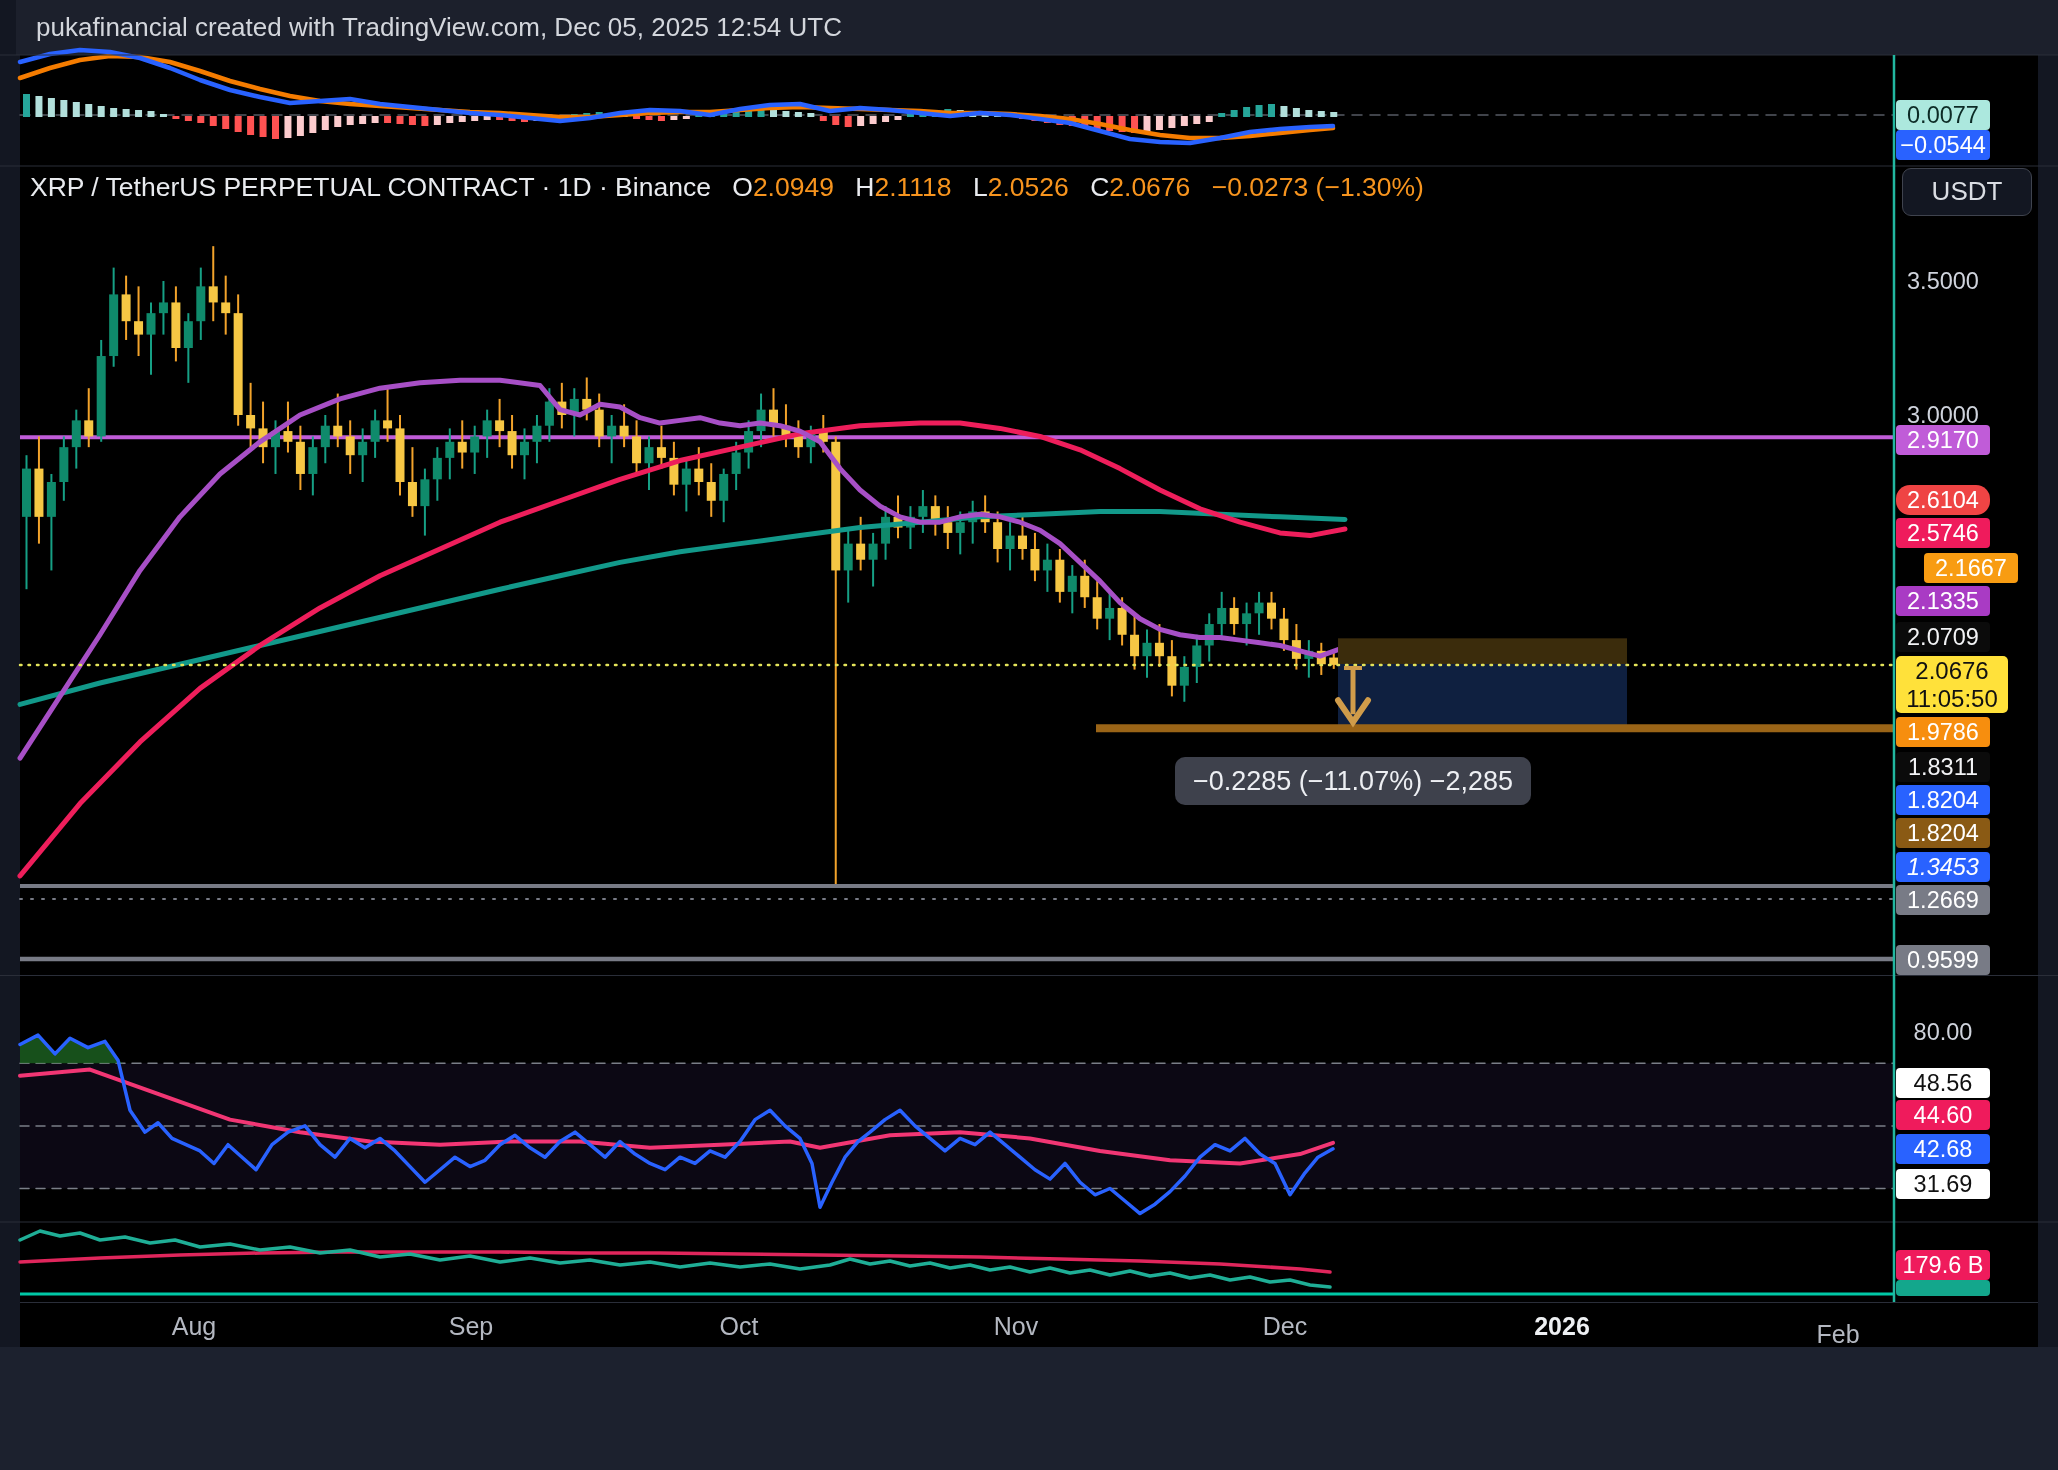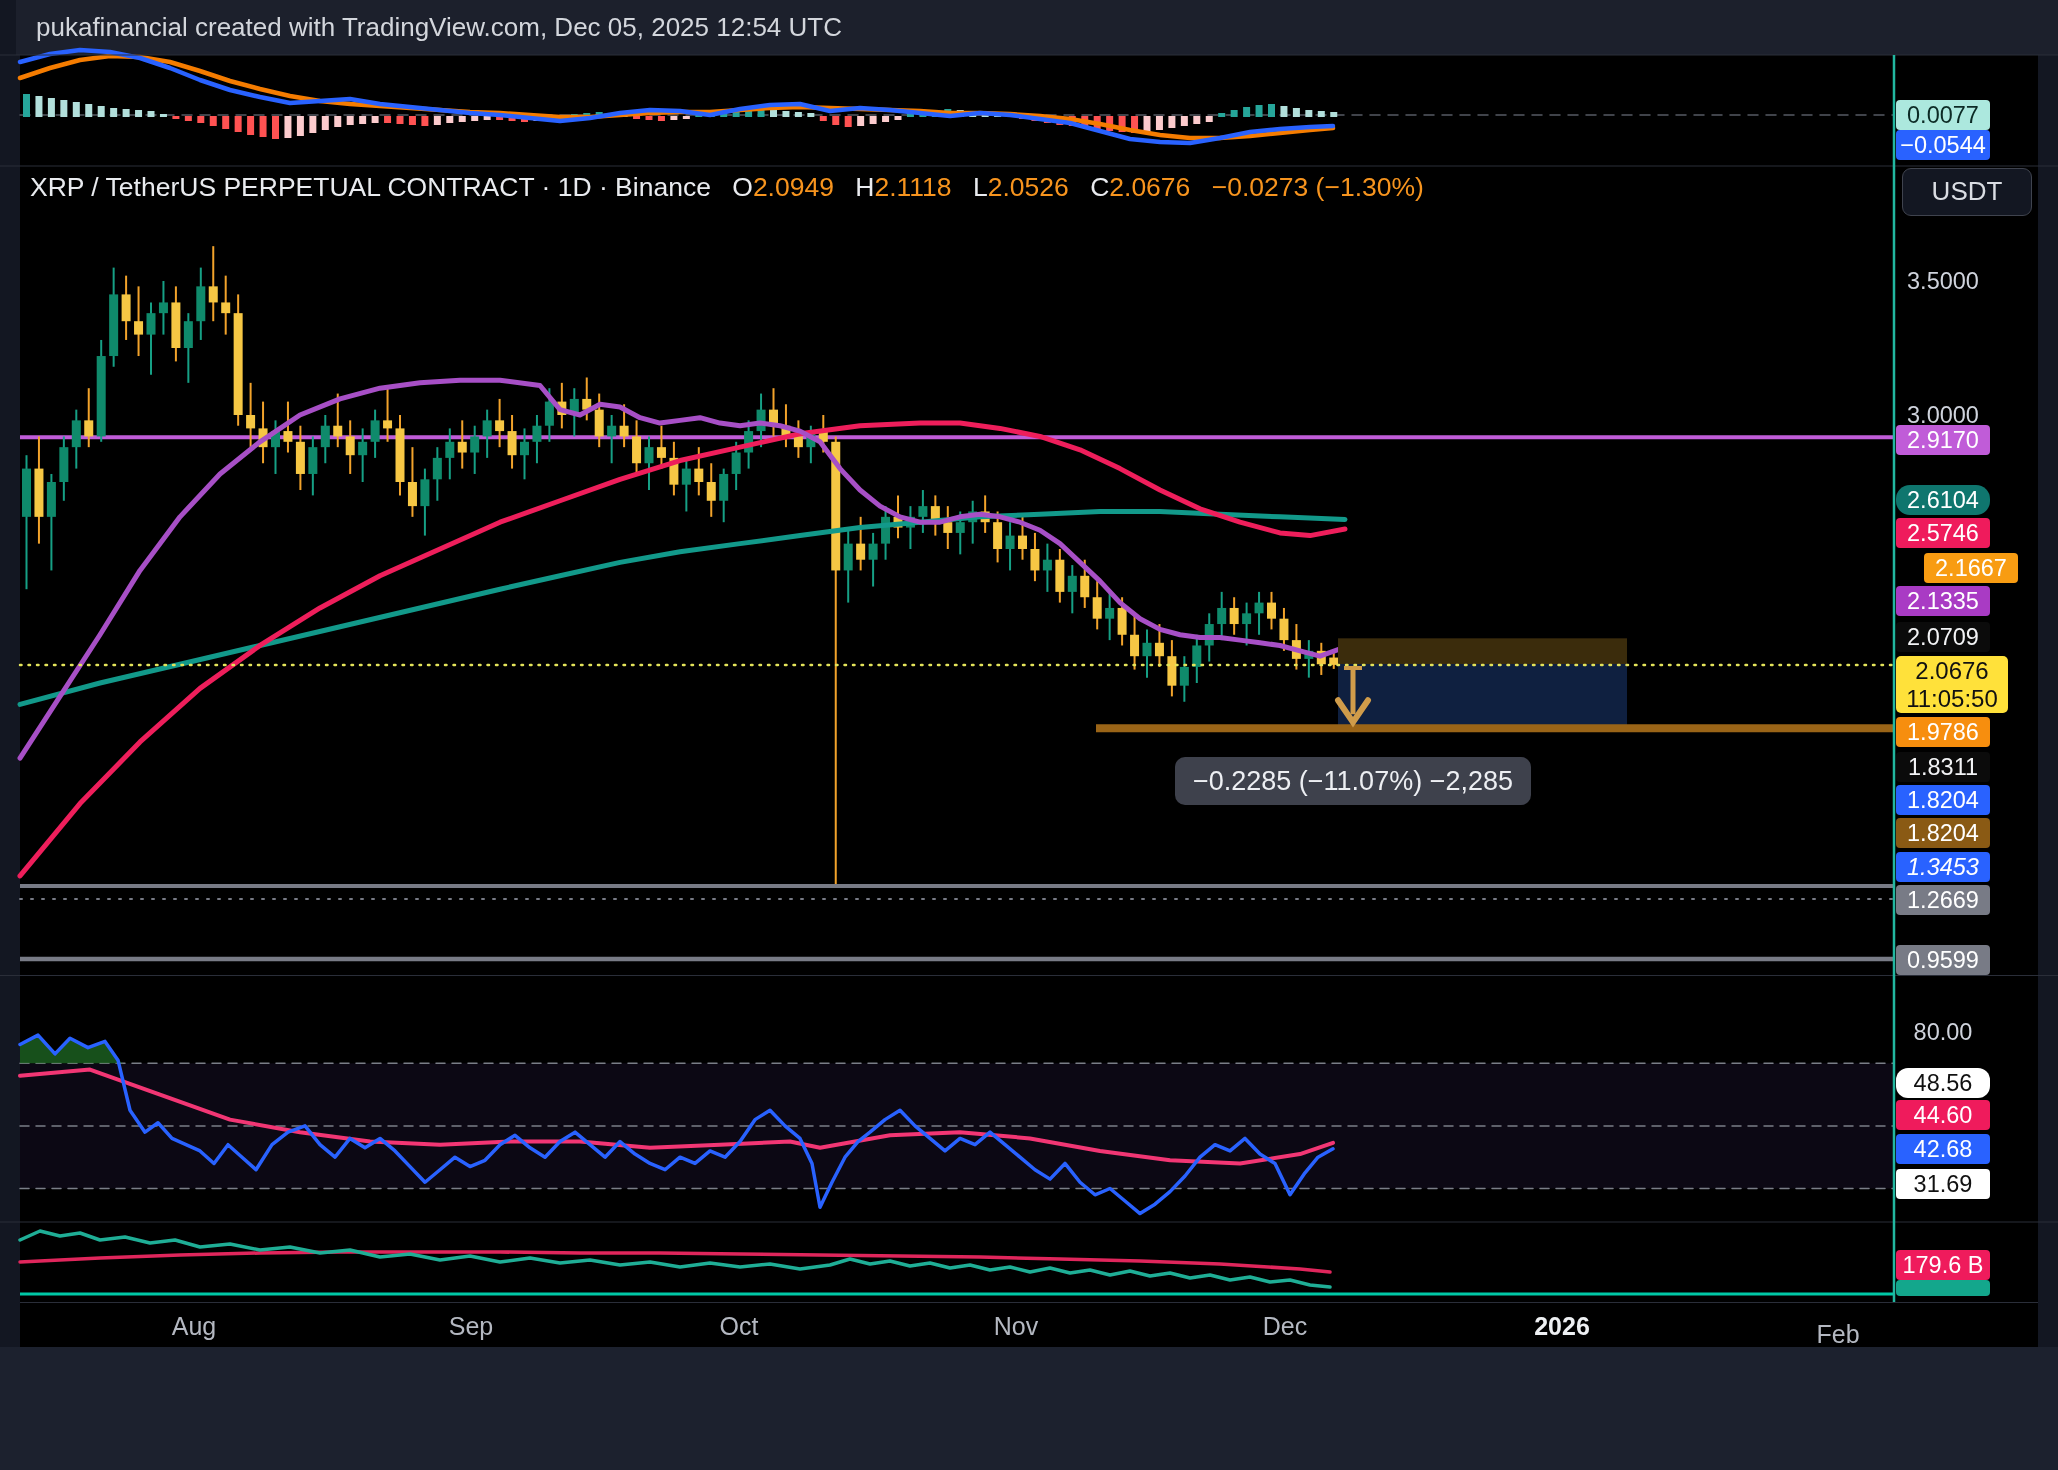--- a/index.html
+++ b/index.html
@@ -401,34 +401,34 @@
   </div>
 
   <div id="usdt-btn">USDT</div>
 
   <div id="labels-layer">
       <div class="plabel" style="top: 100px; background: rgb(172, 232, 222); color: rgb(12, 42, 37);">0.0077</div>
       <div class="plabel" style="top: 130px; background: rgb(41, 98, 255); color: rgb(255, 255, 255);">−0.0544</div>
       <div class="plabel plain" style="top: 266px; color: rgb(207, 211, 220);">3.5000</div>
       <div class="plabel plain" style="top: 400px; color: rgb(207, 211, 220);">3.0000</div>
       <div class="plabel" style="top: 425px; background: rgb(192, 92, 216); color: rgb(255, 255, 255);">2.9170</div>
-      <div class="plabel" style="top: 485px; background: #0f766e; color: rgb(255, 255, 255); border-radius: 14px;">2.6104</div>
+      <div class="plabel" style="top: 485px; background: #ef4444; color: rgb(255, 255, 255); border-radius: 14px;">2.6104</div>
       <div class="plabel" style="top: 518px; background: rgb(239, 27, 92); color: rgb(255, 255, 255);">2.5746</div>
       <div class="plabel" style="top: 553px; background: rgb(248, 156, 18); color: rgb(255, 255, 255); margin-left: 28px;">2.1667</div>
       <div class="plabel" style="top: 586px; background: rgb(169, 59, 196); color: rgb(255, 255, 255);">2.1335</div>
       <div class="plabel" style="top: 622px; background: rgb(11, 11, 11); color: rgb(242, 243, 245);">2.0709</div>
       <div class="plabel" style="top: 717px; background: rgb(247, 142, 14); color: rgb(255, 255, 255);">1.9786</div>
       <div class="plabel" style="top: 752px; background: rgb(11, 11, 11); color: rgb(242, 243, 245);">1.8311</div>
       <div class="plabel" style="top: 785px; background: rgb(41, 98, 255); color: rgb(255, 255, 255);">1.8204</div>
       <div class="plabel" style="top: 818px; background: rgb(138, 90, 20); color: rgb(255, 255, 255);">1.8204</div>
       <div class="plabel" style="top: 852px; background: rgb(41, 98, 255); color: rgb(255, 255, 255); font-style: italic;">1.3453</div>
       <div class="plabel" style="top: 885px; background: rgb(120, 123, 134); color: rgb(255, 255, 255);">1.2669</div>
       <div class="plabel" style="top: 945px; background: rgb(120, 123, 134); color: rgb(255, 255, 255);">0.9599</div>
       <div class="plabel plain" style="top: 1017px; color: rgb(207, 211, 220);">80.00</div>
-      <div class="plabel" style="top: 1068px; background: rgb(255, 255, 255); color: rgb(17, 17, 17); border-radius: 12px;">48.56</div>
+      <div class="plabel" style="top: 1068px; background: rgb(255, 255, 255); color: rgb(17, 17, 17);">48.56</div>
       <div class="plabel" style="top: 1100px; background: rgb(239, 27, 92); color: rgb(255, 255, 255);">44.60</div>
       <div class="plabel" style="top: 1134px; background: rgb(41, 98, 255); color: rgb(255, 255, 255);">42.68</div>
       <div class="plabel" style="top: 1169px; background: rgb(255, 255, 255); color: rgb(17, 17, 17);">31.69</div>
       <div class="plabel" style="top: 1250px; background: rgb(239, 27, 92); color: rgb(255, 255, 255);">179.6 B</div>
       <div class="plabel" style="top: 1280px; background: rgb(19, 167, 140); color: rgb(255, 255, 255); height: 16px;"></div>
     </div>
 
   <div id="countdown-label" style="top: 656px;">
     <div>2.0676</div>
     <div>11:05:50</div>

